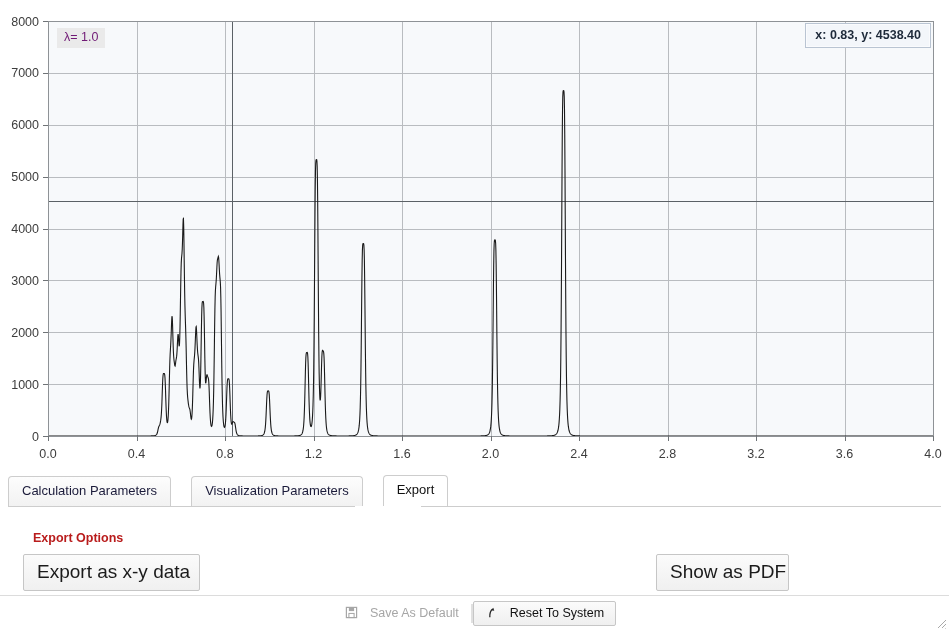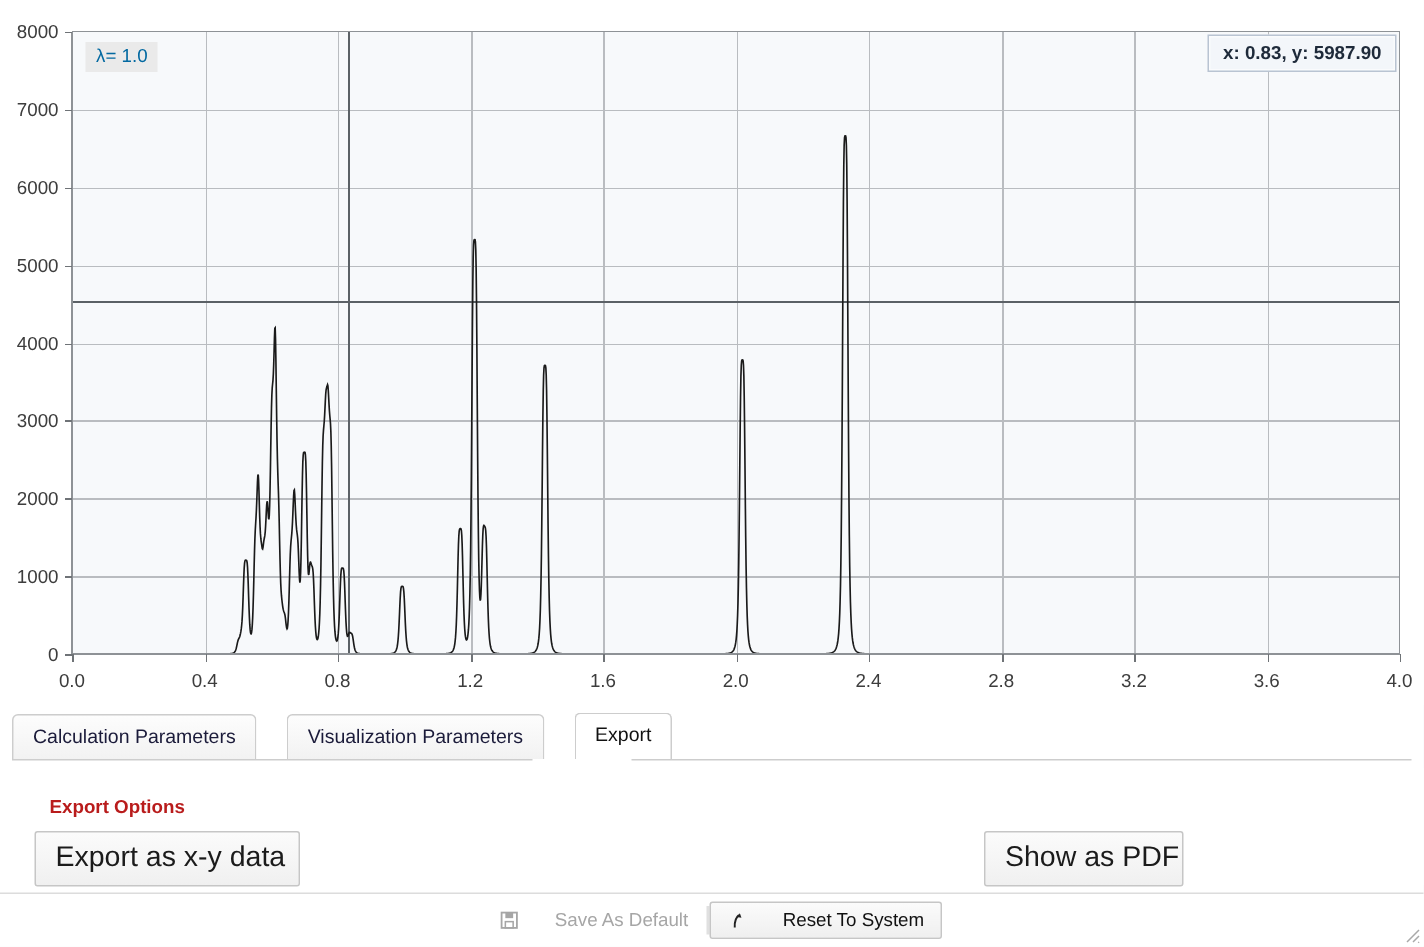--- a/index.html
+++ b/index.html
@@ -14,21 +14,21 @@
   
   #chart-panel{
     position:absolute;left:0;top:0;width:949px;height:470px;
     background:#ffffff;
   }
   #plot-svg{display:block;}
   .tick-label{font-family:"Liberation Sans", sans-serif;font-size:12.5px;fill:#3d3d3d;}
 
   #lambda-badge{
     position:absolute;left:57px;top:28px;
-    background:#eaeaea;color:#0369a1;
+    background:#eaeaea;color:#701a75;
     font-size:12.5px;
     padding:3px 7px 4px 7px;
     line-height:1;
     white-space:nowrap;
   }
   #coord-tooltip{
     position:absolute;right:18px;top:23px;
     background:#f3f6fa;
     border:1px solid #b9c4d2;
     box-shadow:0 0 0 1px rgba(255,255,255,.6) inset;
@@ -102,21 +102,21 @@
   #bottom-sep{
     position:absolute;left:0;top:595px;width:949px;height:1px;background:#dcdcdc;
   }
   #bottom-bar{
     position:absolute;left:0;top:596px;width:949px;height:35px;
     background:#ffffff;
     display:flex;align-items:center;justify-content:center;
   }
   #bottom-group{display:flex;align-items:stretch;}
   .bar-btn{
-    display:flex;align-items:center;gap:24px;
+    display:flex;gap:12px;
     font-size:12.5px;
     border:1px solid transparent;
     background:transparent;
     padding:4px 11px 5px 11px;
     line-height:1.15;
     white-space:nowrap;
     cursor:default;
   }
   .bar-btn.disabled{color:#a6a6a6;}
   .bar-btn.enabled{
@@ -216,21 +216,21 @@
         <text x="39" y="284.875" text-anchor="end" class="tick-label">3000</text>
         <text x="39" y="233" text-anchor="end" class="tick-label">4000</text>
         <text x="39" y="181.125" text-anchor="end" class="tick-label">5000</text>
         <text x="39" y="129.25" text-anchor="end" class="tick-label">6000</text>
         <text x="39" y="77.375" text-anchor="end" class="tick-label">7000</text>
         <text x="39" y="25.5" text-anchor="end" class="tick-label">8000</text>
       </g>
   </svg>
 
   <div id="lambda-badge">λ= 1.0</div>
-  <div id="coord-tooltip">x: 0.83, y: 5987.90</div>
+  <div id="coord-tooltip">x: 0.83, y: 4538.40</div>
 </div>
 
 <div id="tabs-row">
   <div id="tab-underline"></div>
   <div id="tabs-strip">
     <div class="tab">Calculation Parameters</div>
     <div class="tab">Visualization Parameters</div>
     <div class="tab active">Export</div>
   </div>
   <div id="tab-underline-gap" style="left: 355px; width: 66px;"></div>

